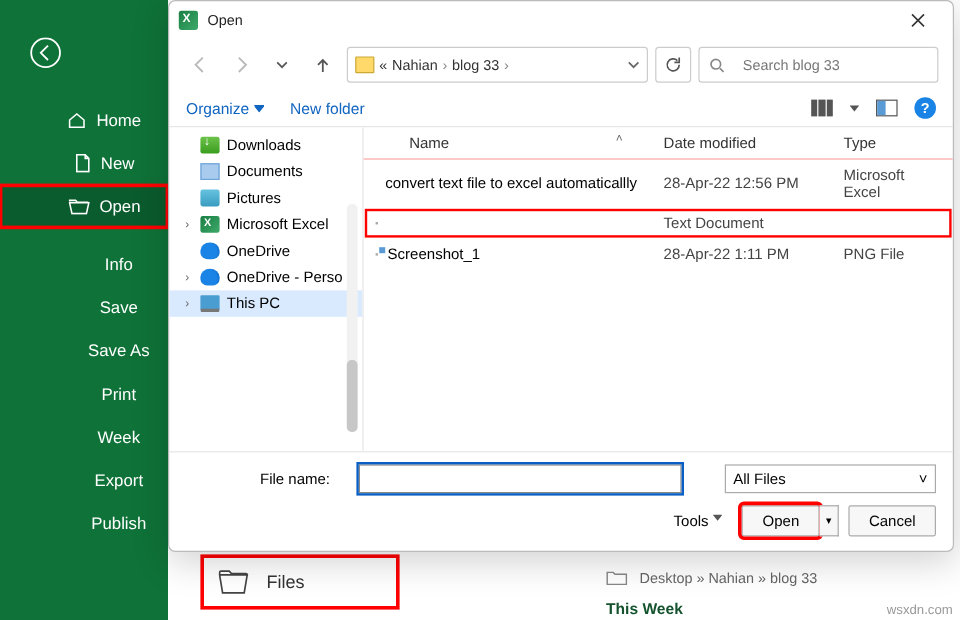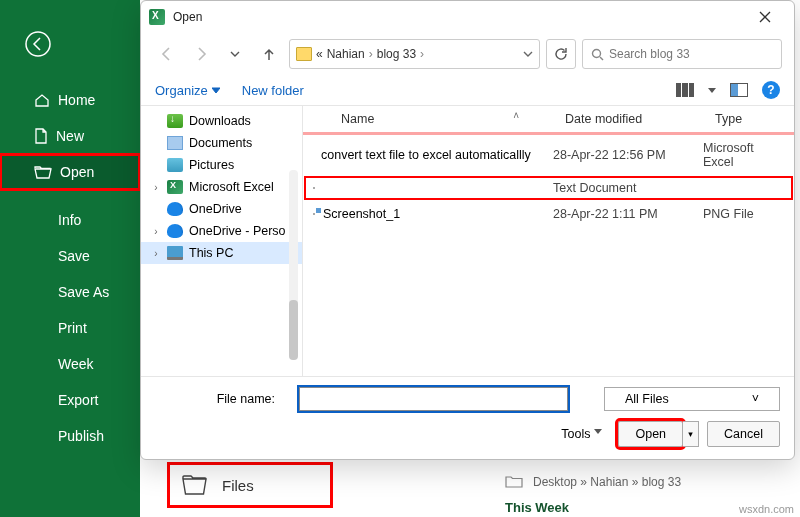--- a/index.html
+++ b/index.html
@@ -3,21 +3,21 @@
 <meta charset="utf-8">
 <style>
 * { box-sizing: border-box; margin: 0; padding: 0; font-family: "Segoe UI", Arial, sans-serif; }
 body { width: 800px; height: 517px; overflow: hidden; position: relative; background: #fff; }
 
 
 .backstage { position: absolute; left: 0; top: 0; width: 140px; height: 517px; background: #0f7238; }
 .backstage .back { display:flex; align-items:center; justify-content:center; width: 40px; height:40px; margin: 24px 0 18px 18px; }
 .backstage .back svg { stroke:#fff; }
 .backstage ul { list-style:none; }
-.backstage li { color:#fff; font-size:14px; padding:10px 0 10px 34px; display:flex; align-items:center; gap:8px; cursor:pointer; }
+.backstage li { color:#fff; font-size:14px; padding:10px 0 10px 34px; display:flex; align-items:center; gap:8px; cursor:pointer;justify-content:center; }
 .backstage li.sel { background:#0a5b2d; }
 .backstage li.sel-hl { outline:3px solid #ff0000; outline-offset:-2px; }
 .backstage .spacer { height: 12px; }
 
 .right-bg { position:absolute; left:140px; top:0; right:0; bottom:0; background:#fff; }
 .browse-btn { position:absolute; left:170px; top:465px; width:160px; height:40px; display:flex; align-items:center; gap:14px; padding:6px 12px; outline:3px solid #ff0000; cursor:pointer; font-size:15px; color:#333; }
 .browse-btn svg { stroke:#444; }
 
 .recent-peek { position:absolute; left:505px; top:475px; font-size:12px; color:#666; display:flex; align-items:center; gap:10px; }
 .time-label { position:absolute; left:505px; top:500px; font-size:13px; font-weight:600; color:#14532d; }
@@ -33,21 +33,21 @@
 .titlebar .close svg { stroke:#333; }
 
 .navrow { display:flex; align-items:center; padding:6px 12px; gap:6px; }
 .navbtn { width:28px; height:28px; display:flex; align-items:center; justify-content:center; border-radius:3px; }
 .navbtn svg { stroke:#555; }
 .navbtn.disabled svg{ stroke:#bbb; }
 .addr { flex:1; display:flex; align-items:center; border:1px solid #ccc; border-radius:3px; height:30px; padding:0 6px; gap:4px; font-size:12px; color:#333; }
 .addr .fld { width:16px; height:14px; background:#ffd96a; border:1px solid #caa935; border-radius:1px; }
 .addr .sep { color:#888; }
 .refresh { width:30px; height:30px; display:flex; align-items:center; justify-content:center; border:1px solid #ccc; border-radius:3px; }
-.search { width:200px; height:30px; border:1px solid #ccc; border-radius:3px; display:flex; align-items:center; gap:5px; padding:0 8px; color:#777; font-size:12px; }
+.search { width:200px; height:30px; border:1px solid #ccc; border-radius:3px; display:flex; align-items:center; gap:15px; padding:0 8px; color:#777; font-size:12px; }
 
 .toolbar { display:flex; align-items:center; padding:6px 14px; border-bottom:1px solid #e6e6e6; font-size:13px; }
 .toolbar .org { color:#1265c0; cursor:pointer; display:flex; align-items:center; gap:4px; }
 .toolbar .newf { color:#1265c0; margin-left:22px; cursor:pointer; }
 .toolbar .right { margin-left:auto; display:flex; gap:14px; align-items:center; }
 .toolbar .view { width:18px; height:14px; display:flex; gap:1px; }
 .toolbar .view span { flex:1; background:#555; }
 .toolbar .preview { width:18px; height:14px; border:1px solid #555; display:flex; }
 .toolbar .preview span:first-child{ width:7px; background:#5b9bd5; }
 .toolbar .preview span:last-child{ flex:1; }
@@ -64,37 +64,37 @@
 .ic-dl { background:linear-gradient(#6cc24a,#3a9d1e); border-radius:2px; position:relative;} .ic-dl::after{content:"↓"; color:#fff; font-size:10px; position:absolute; left:3px; top:-1px;}
 .ic-doc { background:#a8cbee; border:1px solid #6fa4d8;}
 .ic-pic { background:linear-gradient(#66c2e0,#3a9cc0); border-radius:2px;}
 .ic-xl { background:linear-gradient(135deg,#1a7f44,#3ea86a); border-radius:2px; position:relative;} .ic-xl::after{content:"X"; color:#fff; font-size:9px; font-weight:bold; position:absolute; left:3px; top:0;}
 .ic-od { background:radial-gradient(circle at 30% 60%, #1a84e6 60%, #0c62b8); border-radius:50% 50% 40% 40%; }
 .ic-pc { background:#4a9dd0; border-radius:1px; border-bottom:3px solid #777;}
 .ic-txt { background:#fff; border:1px solid #aaa; position:relative;} .ic-txt::before{content:""; position:absolute; left:2px; top:2px; right:2px; height:1px; background:#999; box-shadow:0 2px #999, 0 4px #999, 0 6px #999;}
 .ic-png { background:#fff; border:1px solid #aaa; position:relative;} .ic-png::after{content:""; position:absolute; left:2px; bottom:1px; width:5px; height:5px; background:#5b9bd5;}
 
 .filelist { flex:1; display:flex; flex-direction:column; font-size:12.5px; }
-.cols { display:flex; padding:6px 10px; border-bottom:3px solid #fca5a5; color:#333; }
+.cols { display:flex; padding:6px 10px; border-bottom:1px solid #fca5a5; color:#333; }
 .cols .c-name { width:240px; padding-left:28px; position:relative; }
 .cols .c-name .sort { position:absolute; right:34px; top:-2px; font-size:10px; color:#666; }
-.cols .c-date { width:150px;margin-left:12px; }
+.cols .c-date { width:150px; }
 .cols .c-type { flex:1; }
 .row { display:flex; align-items:center; padding:6px 10px; cursor:pointer; }
 .row.hl { outline:2px solid #ff0000; outline-offset:-3px; }
 .row .ic { margin-right:8px; }
 .row .c-name { width:240px; display:flex; align-items:center; }
 .row .c-date { width:150px; color:#444; }
 .row .c-type { flex:1; color:#444; }
 
 .bottom { border-top:1px solid #e6e6e6; padding:10px 14px 12px; }
 .fn-row { display:flex; align-items:center; gap:24px; font-size:12.5px; }
 .fn-row label { width:120px; text-align:right; white-space:nowrap; }
 .fn-row .fname { flex:1; height:24px; border:1px solid #888; outline:2px solid #0a5fc4; padding:0 4px; font-size:12px; }
-.fn-row .filter { width:176px; height:24px; border:1px solid #aaa; display:flex; align-items:center; justify-content:space-between; padding:0 20px; font-size:12.5px;margin-left:12px; }
+.fn-row .filter { width:176px; height:24px; border:1px solid #aaa; display:flex; align-items:center; justify-content:space-between; padding:0 6px; font-size:12.5px;margin-left:12px; }
 .btnrow { display:flex; align-items:center; justify-content:flex-end; gap:8px; margin-top:10px; font-size:12.5px; }
 .btnrow .tools { margin-right:8px; display:flex; align-items:flex-start; gap:4px; }
 .btnrow .btn { height:26px; padding:0 16px; border:1px solid #aaa; background:#f7f7f7; display:flex; align-items:center; cursor:pointer; border-radius:2px; }
 .btnrow .btn.open { outline:3px solid #ff0000; }
 .btnrow .splitarrow { width:16px; height:26px; border:1px solid #aaa; border-left:none; background:#f7f7f7; display:flex; align-items:center; justify-content:center; font-size:9px; }
 
 .scroll-hint { position:absolute; right:4px; top:60px; bottom:20px; width:9px; background:#f1f1f1; border-radius:4px; }
 .scroll-hint .thumb { position:absolute; left:0; right:0; top:130px; height:60px; background:#c7c7c7; border-radius:4px; }
 .tree-scrollbox { position:relative; height:100%; }
 </style>

